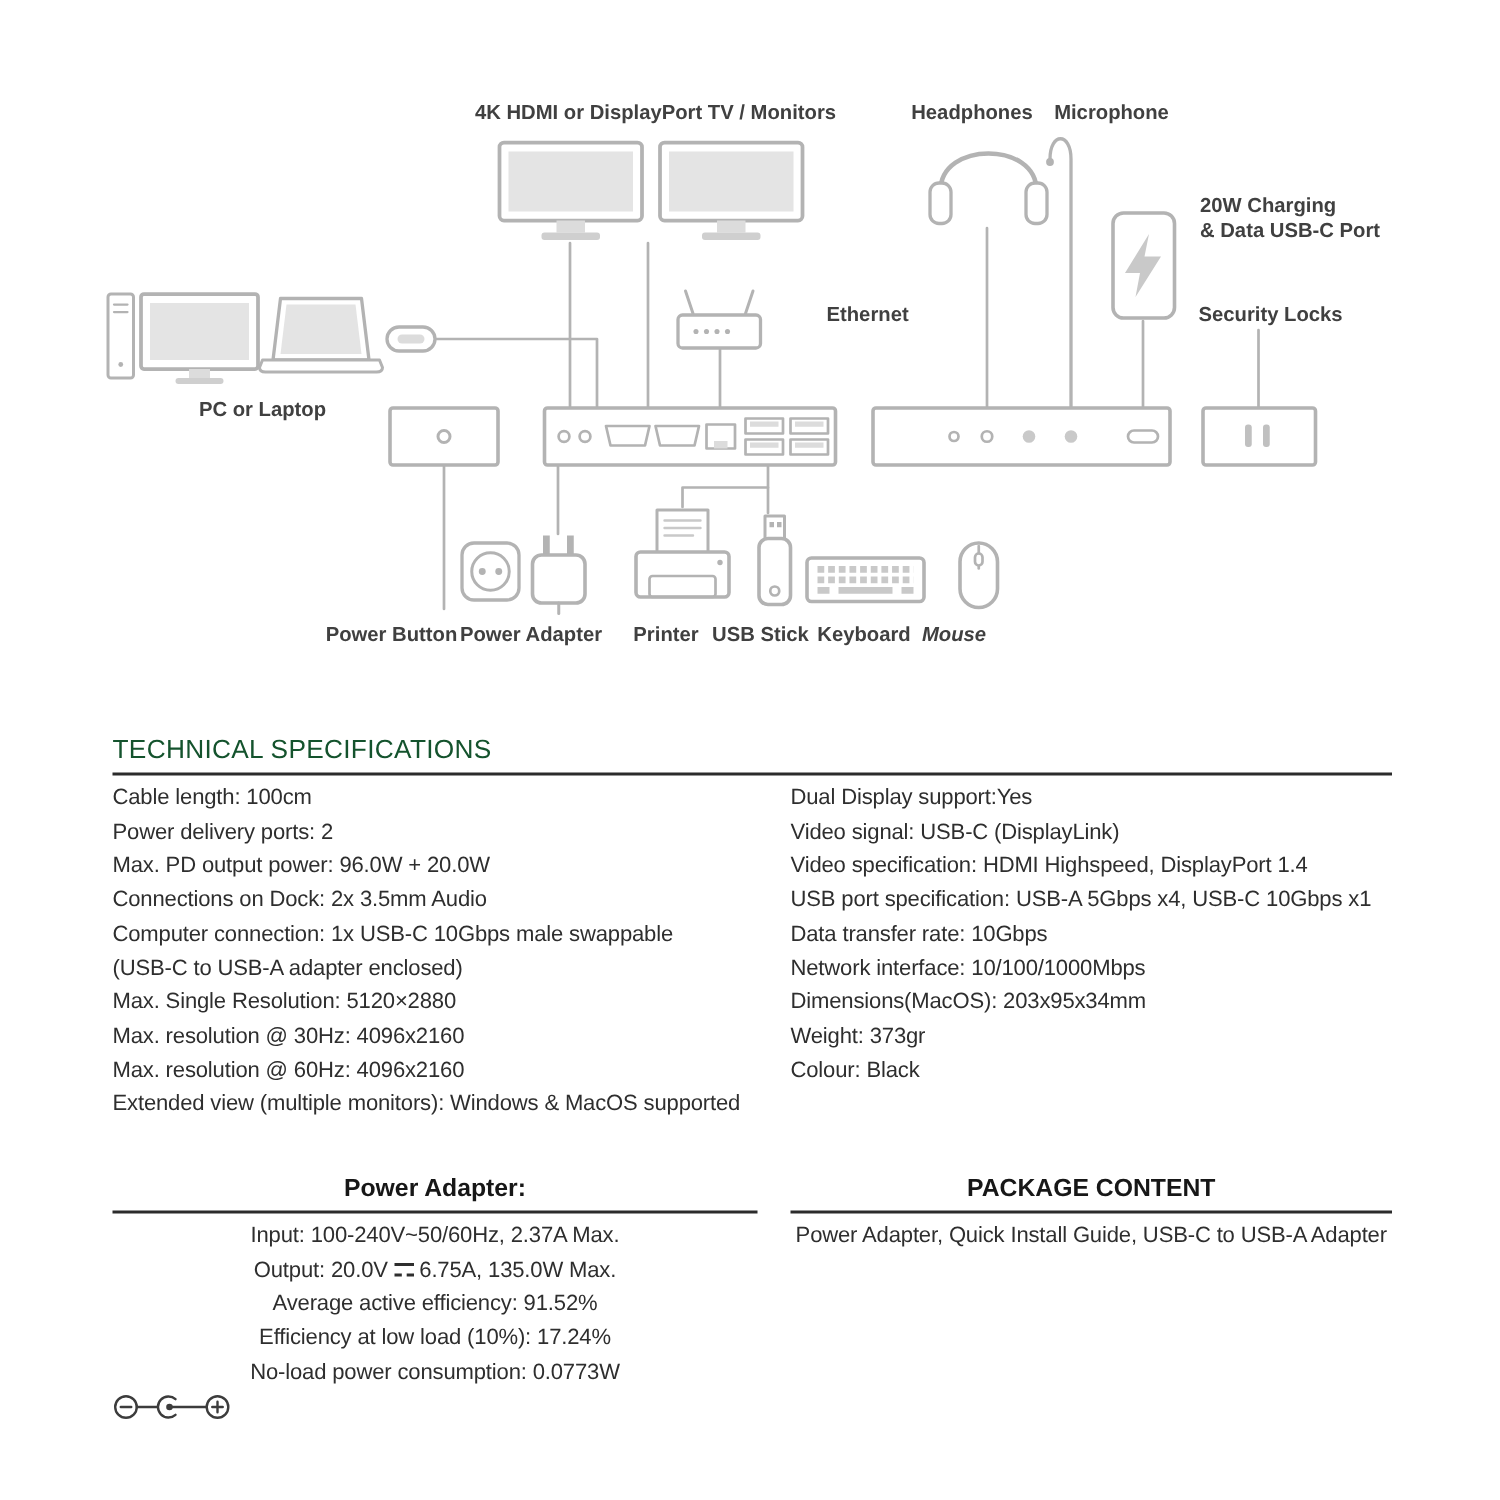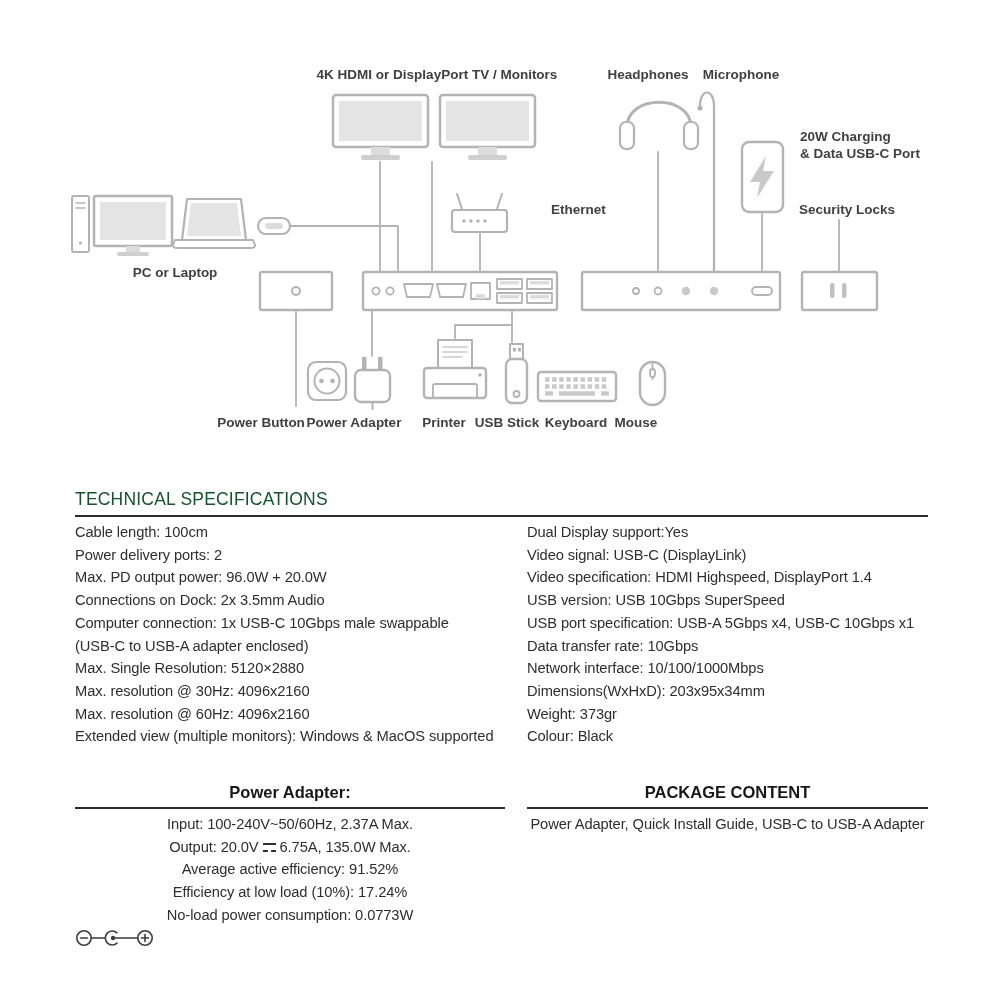--- a/index.html
+++ b/index.html
@@ -204,21 +204,21 @@
     <div>&amp; Data USB-C Port</div>
   </div>
   <div class="dlabel" style="left:513px; top:201px;padding-left:38px;">Ethernet</div>
   <div class="dlabel" style="left:799px; top:201px;">Security Locks</div>
   <div class="dlabel c" style="left:175px; top:264px;">PC or Laptop</div>
   <div class="dlabel c" style="left:261px; top:414px;">Power Button</div>
   <div class="dlabel c" style="left:354px; top:414px;">Power Adapter</div>
   <div class="dlabel c" style="left:444px; top:414px;">Printer</div>
   <div class="dlabel c" style="left:507px; top:414px;">USB Stick</div>
   <div class="dlabel c" style="left:576px; top:414px;">Keyboard</div>
-  <div class="dlabel c" style="left:636px; top:414px;">Mouse</div>
+  <div class="dlabel c" style="left:636px; top:414px;font-style:italic;">Mouse</div>
 
   <section class="specs">
     <h2 class="h">TECHNICAL SPECIFICATIONS</h2>
     <div class="rule"></div>
     <div class="cols">
       <div class="colL">
         <div class="ln">Cable length: 100cm</div>
         <div class="ln">Power delivery ports: 2</div>
         <div class="ln">Max. PD output power: 96.0W + 20.0W</div>
         <div class="ln">Connections on Dock: 2x 3.5mm Audio</div>
@@ -226,25 +226,24 @@
         <div class="ln">(USB-C to USB-A adapter enclosed)</div>
         <div class="ln">Max. Single Resolution: 5120×2880</div>
         <div class="ln">Max. resolution @ 30Hz: 4096x2160</div>
         <div class="ln">Max. resolution @ 60Hz: 4096x2160</div>
         <div class="ln">Extended view (multiple monitors): Windows &amp; MacOS supported</div>
       </div>
       <div class="colR">
         <div class="ln">Dual Display support:Yes</div>
         <div class="ln">Video signal: USB-C (DisplayLink)</div>
         <div class="ln">Video specification: HDMI Highspeed, DisplayPort 1.4</div>
-        <div class="ln">USB version: USB 10Gbps SuperSpeed</div>
         <div class="ln">USB port specification: USB-A 5Gbps x4, USB-C 10Gbps x1</div>
         <div class="ln">Data transfer rate: 10Gbps</div>
         <div class="ln">Network interface: 10/100/1000Mbps</div>
-        <div class="ln">Dimensions(WxHxD): 203x95x34mm</div>
+        <div class="ln">Dimensions(MacOS): 203x95x34mm</div>
         <div class="ln">Weight: 373gr</div>
         <div class="ln">Colour: Black</div>
       </div>
     </div>
   </section>
 
   <section class="bottom">
     <div class="pa">
       <h3 class="h2">Power Adapter:</h3>
       <div class="rule"></div>

